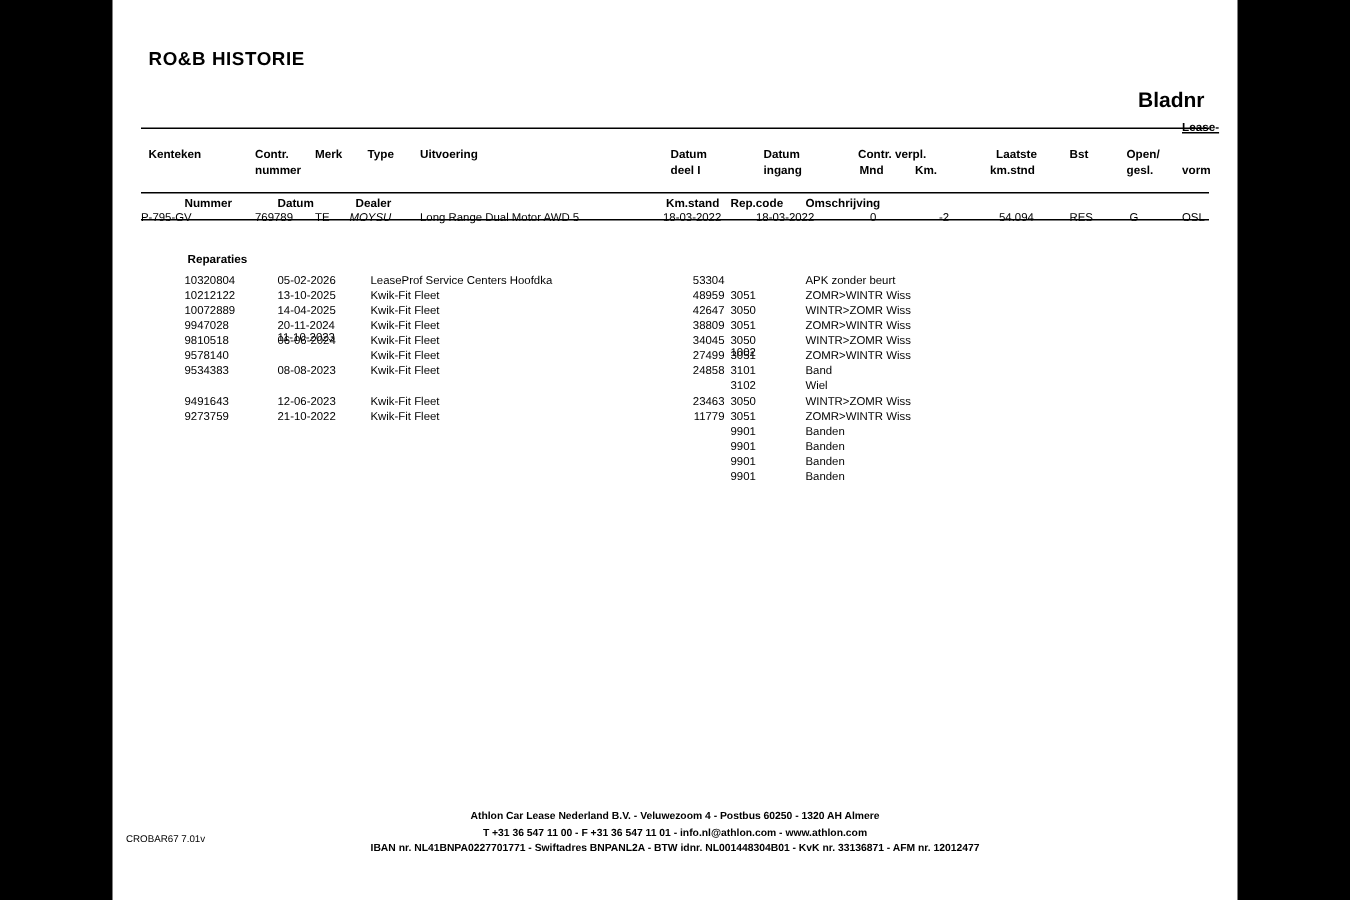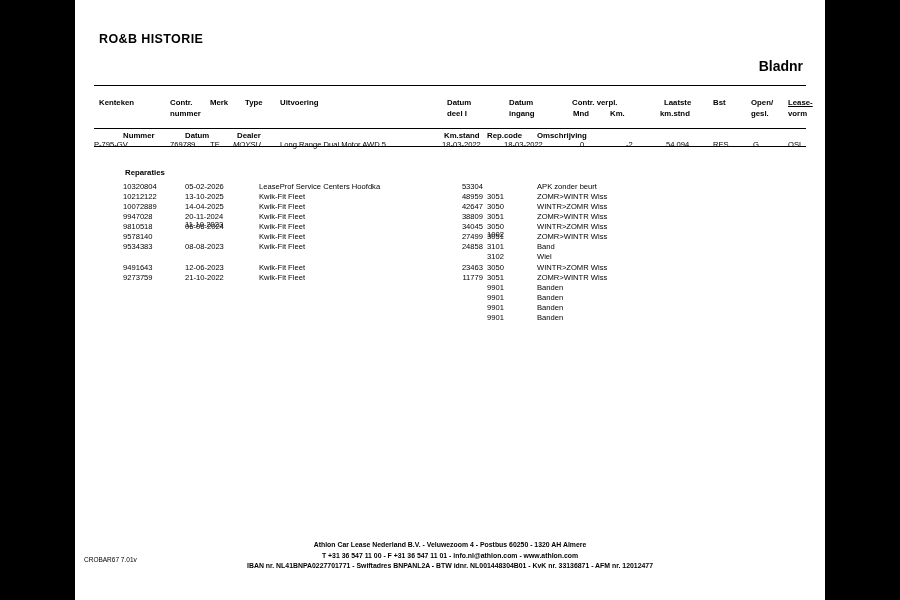--- a/index.html
+++ b/index.html
@@ -73,21 +73,21 @@
     font-size: 7.8px;
     font-weight: bold;
   }
   .rrow {
     position: absolute;
     font-size: 7.6px;
     white-space: nowrap;
   }
   .r-num   { left: 48px;  text-align: left; }
   .r-date  { left: 110px; }
-  .r-deal  { left: 164px; padding-left: 20px; }
+  .r-deal  { left: 152px; padding-left: 20px; }
   .r-km    { left: 368px; width: 40px; text-align: right; }
   .r-code  { left: 412px; }
   .r-oms   { left: 462px; }
 
   .footer {
     position: absolute;
     left: 0;
     right: 0;
     top: 540px;
     text-align: center;
@@ -125,21 +125,21 @@
   <div class="hdr" style="left:434px; top:98px;">Datum</div>
   <div class="hdr" style="left:434px; top:109px;">ingang</div>
   <div class="hdr" style="left:497px; top:98px;">Contr. verpl.</div>
   <div class="hdr" style="left:498px; top:109px;">Mnd</div>
   <div class="hdr" style="left:535px; top:109px;">Km.</div>
   <div class="hdr" style="left:589px; top:98px;">Laatste</div>
   <div class="hdr" style="left:585px; top:109px;">km.stnd</div>
   <div class="hdr" style="left:638px; top:98px;">Bst</div>
   <div class="hdr" style="left:676px; top:98px;">Open/</div>
   <div class="hdr" style="left:676px; top:109px;">gesl.</div>
-  <div class="hdr" style="left:713px; top:98px;text-decoration:underline;">Lease-</div>
+  <div class="hdr" style="left:713px; top:80px;text-decoration:underline;">Lease-</div>
   <div class="hdr" style="left:713px; top:109px;">vorm</div>
 
   <div class="sub" style="left:48px; top:131px;">Nummer</div>
   <div class="sub" style="left:110px; top:131px;">Datum</div>
   <div class="sub" style="left:162px; top:131px;">Dealer</div>
   <div class="sub" style="left:369px; top:131px;">Km.stand</div>
   <div class="sub" style="left:412px; top:131px;">Rep.code</div>
   <div class="sub" style="left:462px; top:131px;">Omschrijving</div>
 
   <div class="cell" style="left:19px; top:140px;">P-795-GV</div>

